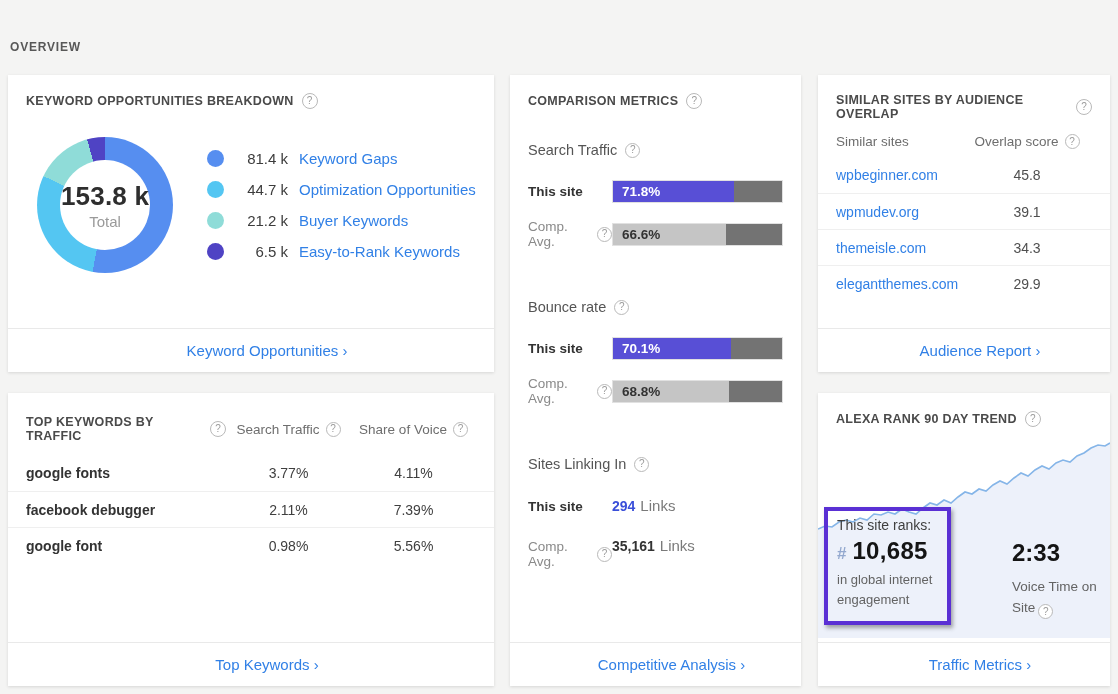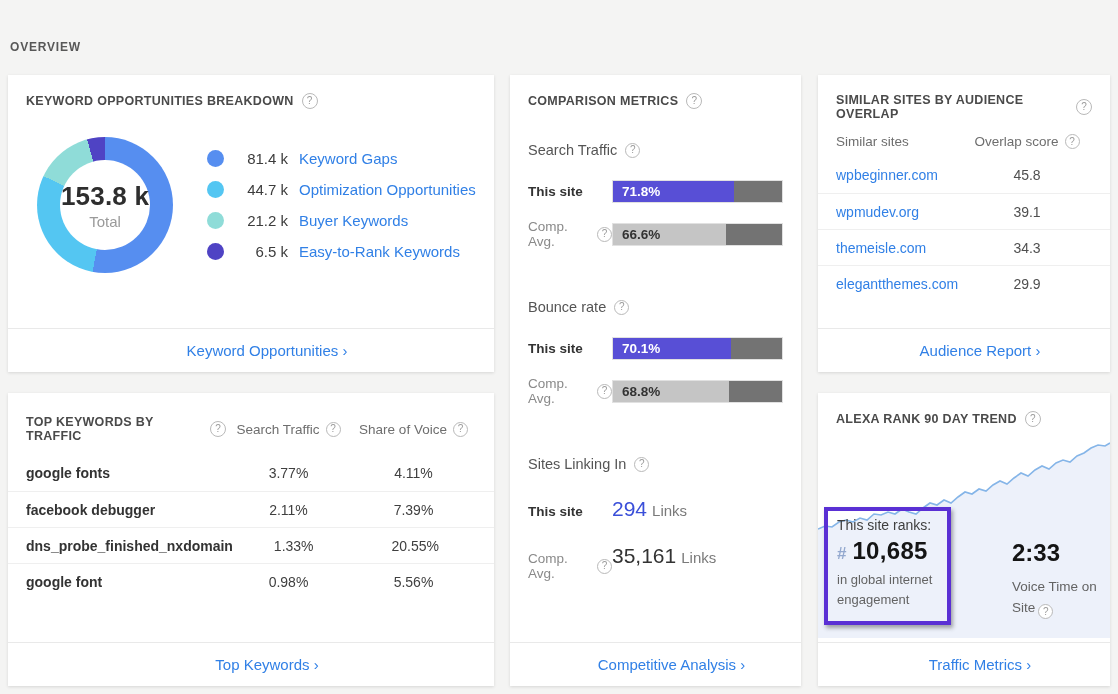--- a/index.html
+++ b/index.html
@@ -60,21 +60,21 @@
   .cmp-row { display:flex; align-items:center; padding:0 18px; }
   .cmp-row-label { width:84px; font-size:13.5px; color:#333; font-weight:700; display:flex;
     align-items:center; gap:5px; flex:none; }
   .cmp-row-label.muted { color:#8a8a8a; font-weight:400; }
   .bar-track { flex:1; height:23px; background:#737373; border:1px solid #e1e1e1; }
   .bar-fill { height:100%; display:flex; align-items:center; padding-left:9px;
     font-size:13.5px; font-weight:700; white-space:nowrap; }
   .bar-fill.site { background:#584fd6; color:#fff; }
   .bar-fill.comp { background:#c5c5c5; color:#333; }
   .links-row { display:flex; align-items:baseline; padding:0 18px; }
-  .links-value { font-size:21px; font-weight:400; color:#333; }
+  .links-value { font-size:14px; font-weight:700; color:#333; }
   .links-value.blue { color:#3a4fd9; cursor:pointer; }
   .links-unit { font-size:15px; color:#7a7a7a; margin-left:5px; }
 
   
   .ss-subheader { display:flex; align-items:center; padding:13px 18px 8px; font-size:13.5px; color:#6e6e6e; }
   .ss-site-col { flex:1; }
   .ss-score-col { width:130px; display:flex; justify-content:center; align-items:center; gap:6px; }
   .ss-row { display:flex; align-items:center; padding:0 18px; height:36px; }
   .ss-row + .ss-row { border-top:1px solid #efefef; }
   .ss-site { flex:1; font-size:14px; color:#3180e6; cursor:pointer; text-decoration:none; }
@@ -166,25 +166,20 @@
       <span class="tk-kw">google fonts</span>
       <span class="tk-val">3.77%</span>
       <span class="tk-val">4.11%</span>
     </div>
     <div class="tk-row">
       <span class="tk-kw">facebook debugger</span>
       <span class="tk-val">2.11%</span>
       <span class="tk-val">7.39%</span>
     </div>
     <div class="tk-row">
-      <span class="tk-kw">dns_probe_finished_nxdomain</span>
-      <span class="tk-val">1.33%</span>
-      <span class="tk-val">20.55%</span>
-    </div>
-    <div class="tk-row">
       <span class="tk-kw">google font</span>
       <span class="tk-val">0.98%</span>
       <span class="tk-val">5.56%</span>
     </div>
     <div class="card-footer">
       <a class="footer-link">Top Keywords ›</a>
     </div>
   </div>
 
   <div class="card" id="card-comparison">

